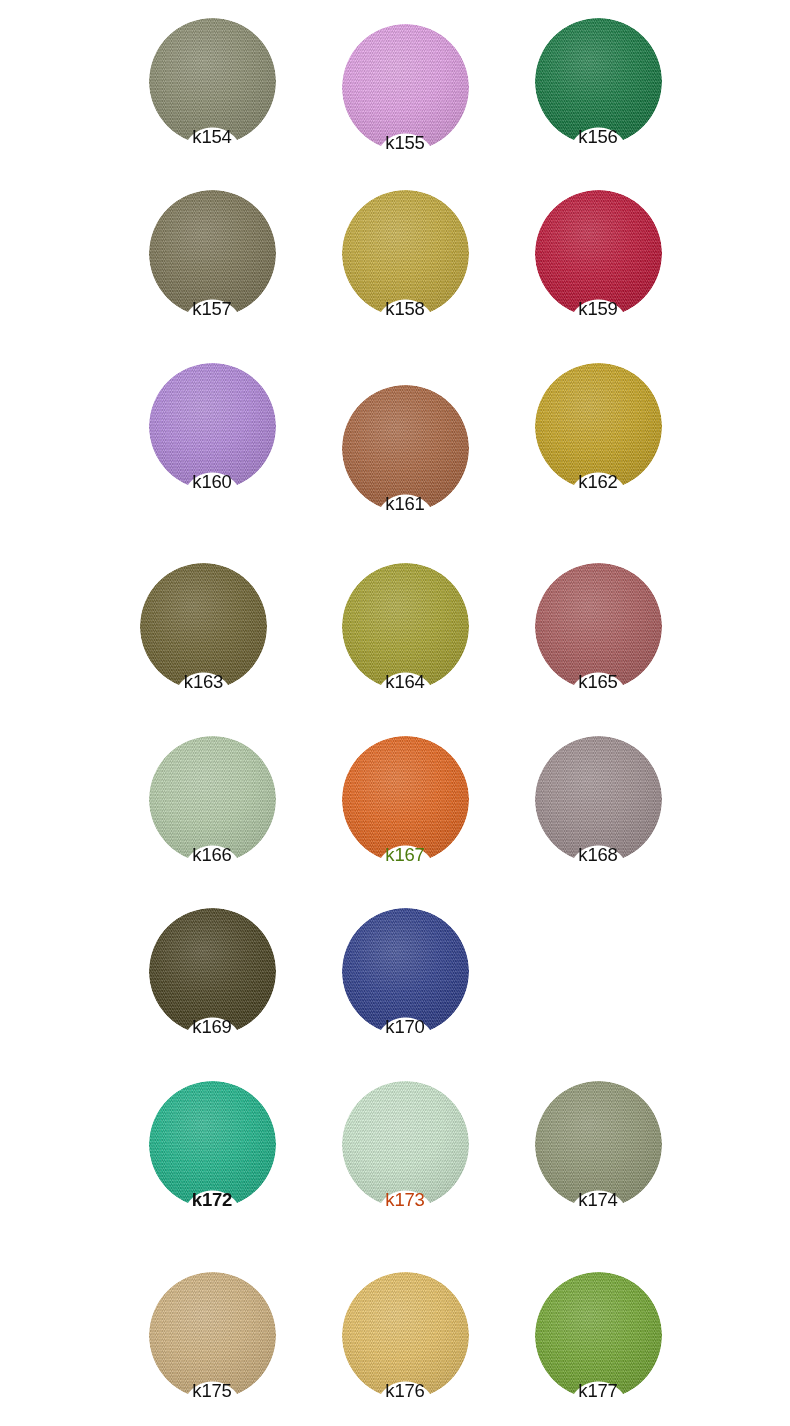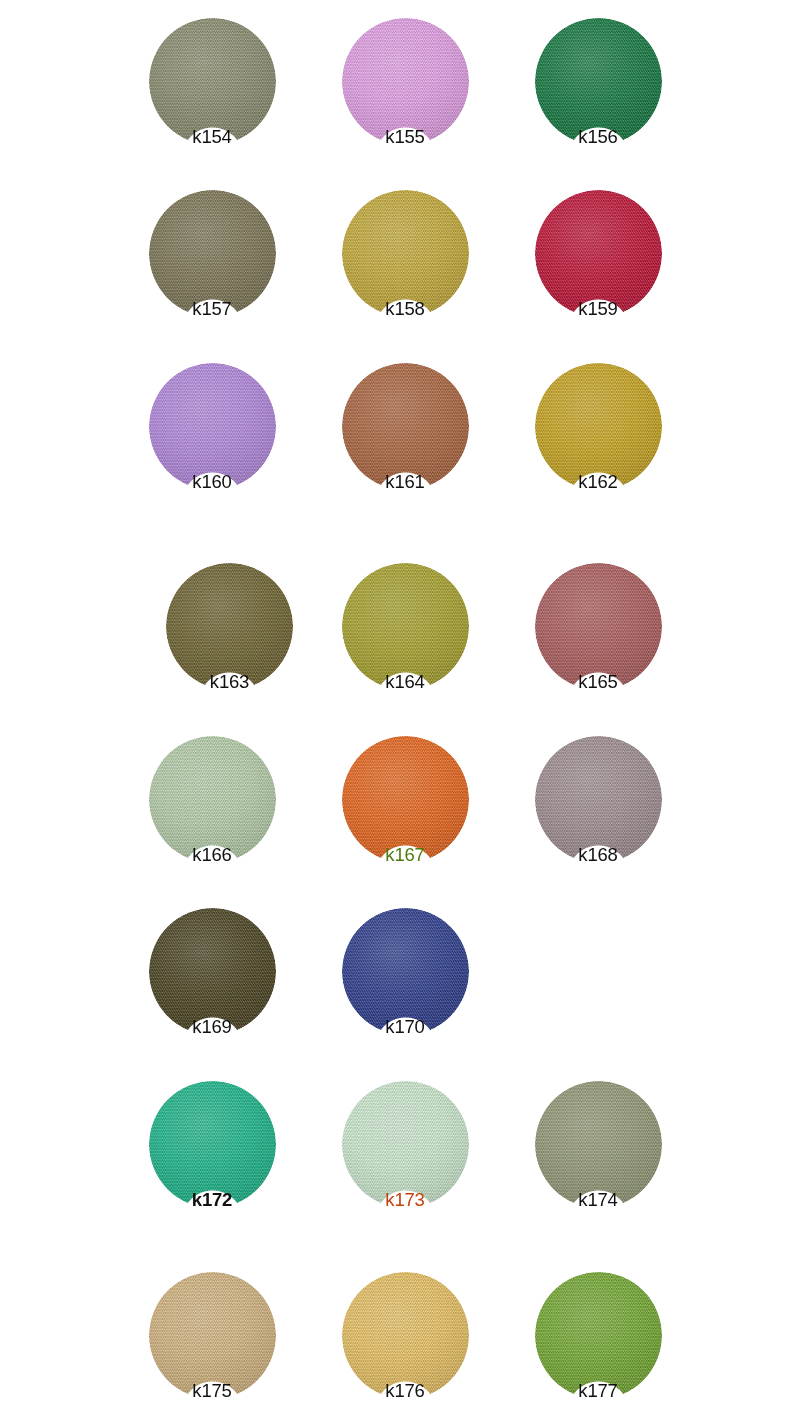--- a/index.html
+++ b/index.html
@@ -81,21 +81,21 @@
   }
 </style>
 </head>
 <body>
 
 <div id="swatch-sheet">
     <div class="swatch" style="left: 148.5px; top: 18px;">
       <div class="disc" style="background-color: rgb(139, 141, 112);"></div>
       <div class="code" style="color: rgb(17, 17, 17);">k154</div>
     </div>
-    <div class="swatch" style="left: 341.5px; top: 18px;">
+    <div class="swatch" style="left: 341.5px; top: 24px;">
       <div class="disc" style="background-color: rgb(227, 160, 230);"></div>
       <div class="code" style="color: rgb(17, 17, 17);">k155</div>
     </div>
     <div class="swatch" style="left: 534.5px; top: 18px;">
       <div class="disc" style="background-color: rgb(21, 122, 66);"></div>
       <div class="code" style="color: rgb(17, 17, 17);">k156</div>
     </div>
     <div class="swatch" style="left: 148.5px; top: 190px;">
       <div class="disc" style="background-color: rgb(125, 118, 86);"></div>
       <div class="code" style="color: rgb(17, 17, 17);">k157</div>
@@ -105,29 +105,29 @@
       <div class="code" style="color: rgb(17, 17, 17);">k158</div>
     </div>
     <div class="swatch" style="left: 534.5px; top: 190px;">
       <div class="disc" style="background-color: rgb(192, 20, 55);"></div>
       <div class="code" style="color: rgb(17, 17, 17);">k159</div>
     </div>
     <div class="swatch" style="left: 148.5px; top: 363px;">
       <div class="disc" style="background-color: rgb(179, 136, 221);"></div>
       <div class="code" style="color: rgb(17, 17, 17);">k160</div>
     </div>
-    <div class="swatch" style="left: 341.5px; top: 363px;">
+    <div class="swatch" style="left: 341.5px; top: 385px;">
       <div class="disc" style="background-color: rgb(172, 102, 64);"></div>
       <div class="code" style="color: rgb(17, 17, 17);">k161</div>
     </div>
     <div class="swatch" style="left: 534.5px; top: 363px;">
       <div class="disc" style="background-color: rgb(200, 165, 33);"></div>
       <div class="code" style="color: rgb(17, 17, 17);">k162</div>
     </div>
-    <div class="swatch" style="left: 166px; top: 563px;">
+    <div class="swatch" style="left: 140px; top: 563px;">
       <div class="disc" style="background-color: rgb(111, 100, 50);"></div>
       <div class="code" style="color: rgb(17, 17, 17);">k163</div>
     </div>
     <div class="swatch" style="left: 341.5px; top: 563px;">
       <div class="disc" style="background-color: rgb(168, 163, 46);"></div>
       <div class="code" style="color: rgb(17, 17, 17);">k164</div>
     </div>
     <div class="swatch" style="left: 534.5px; top: 563px;">
       <div class="disc" style="background-color: rgb(173, 93, 94);"></div>
       <div class="code" style="color: rgb(17, 17, 17);">k165</div>

